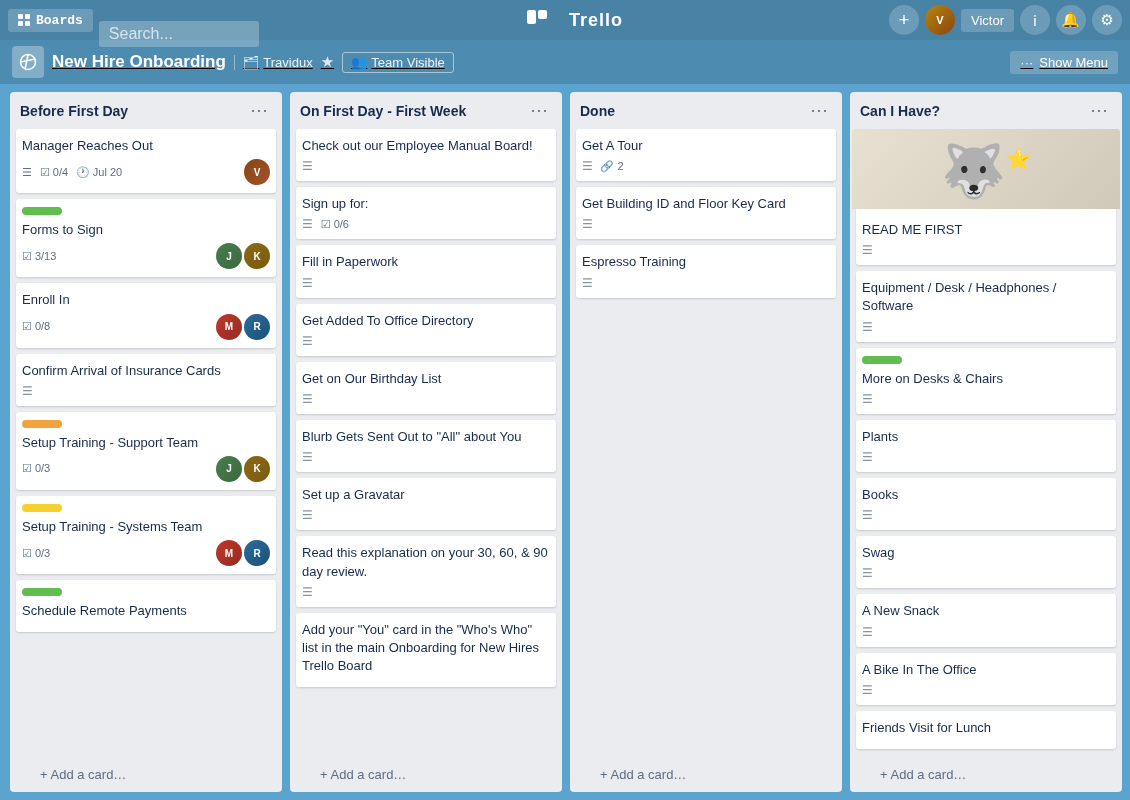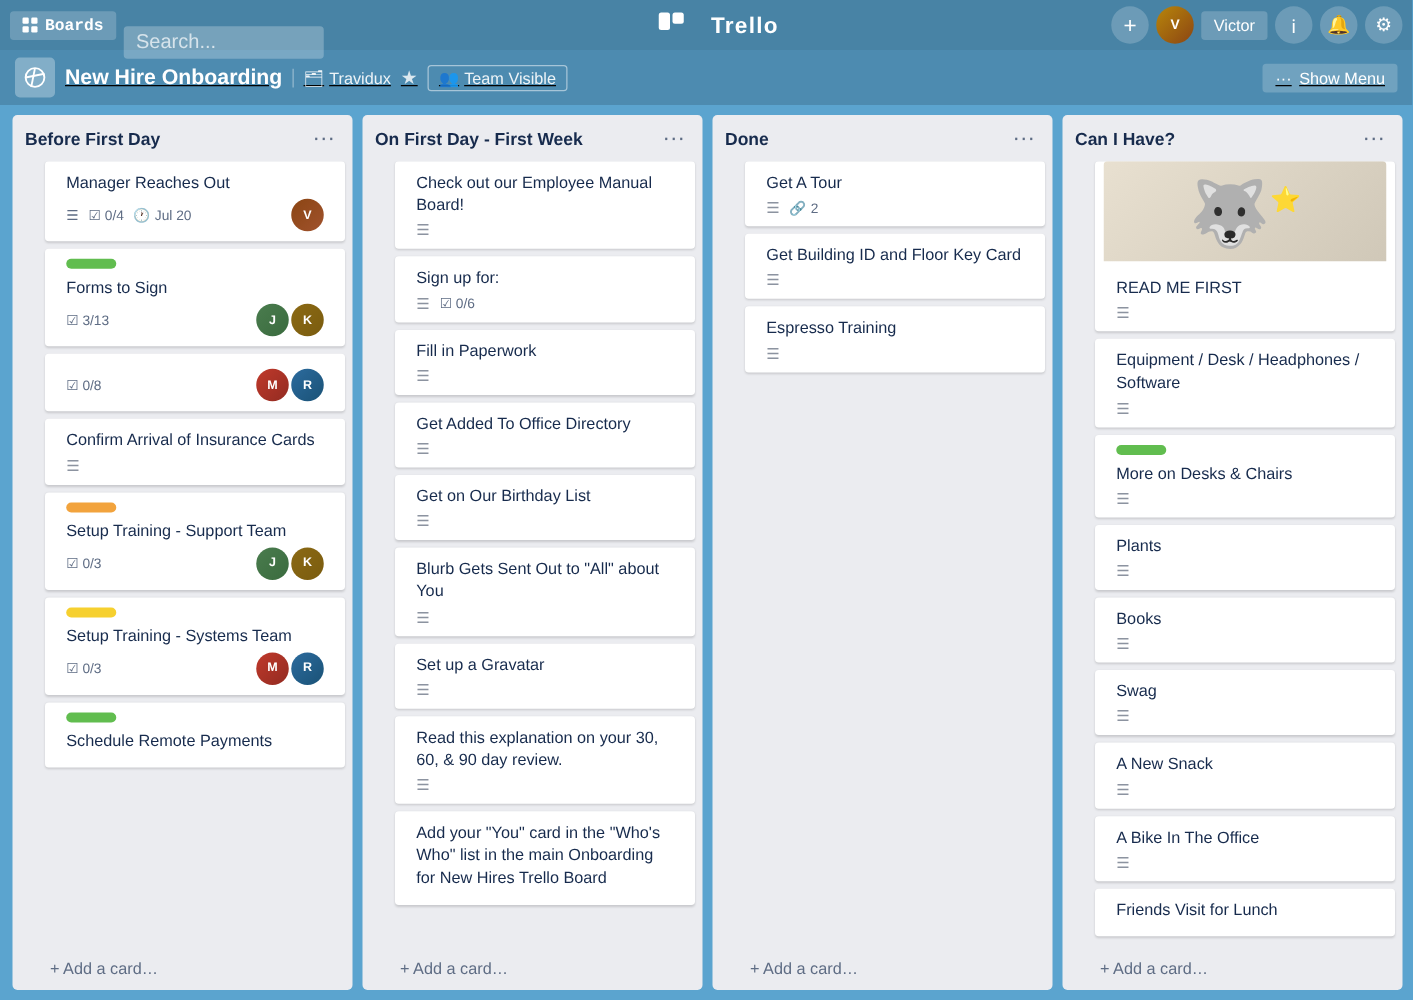--- a/index.html
+++ b/index.html
@@ -264,24 +264,23 @@
       text-align: left;
       padding: 4px 6px;
       border-radius: 3px;
     }
 
     
     .card {
       background: #fff;
       border-radius: 3px;
       margin-bottom: 6px;
-      padding: 8px 17px;
+      padding: 8px 6px;
       box-shadow: 0 1px 2px rgba(0,0,0,0.15);
       cursor: pointer;
-      margin-left: 20px;
     }
     .card-label-bar {
       height: 8px;
       border-radius: 4px;
       margin-bottom: 6px;
       width: 40px;
     }
     .label-green { background: #61bd4f; }
     .label-orange { background: #f2a33d; }
     .label-yellow { background: #f6d02f; }
@@ -459,20 +458,21 @@
         <div class="card-meta">
           <span class="card-meta-item">☑ 3/13</span>
           <div class="card-avatars">
             <div class="avatar avatar-2">J</div>
             <div class="avatar avatar-3">K</div>
           </div>
         </div>
       </div>
 
       <div class="card">
+        <div class="card-title">Enroll In</div>
         <div class="card-meta">
           <span class="card-meta-item">☑ 0/8</span>
           <div class="card-avatars">
             <div class="avatar avatar-4">M</div>
             <div class="avatar avatar-5">R</div>
           </div>
         </div>
       </div>
 
       <div class="card">

